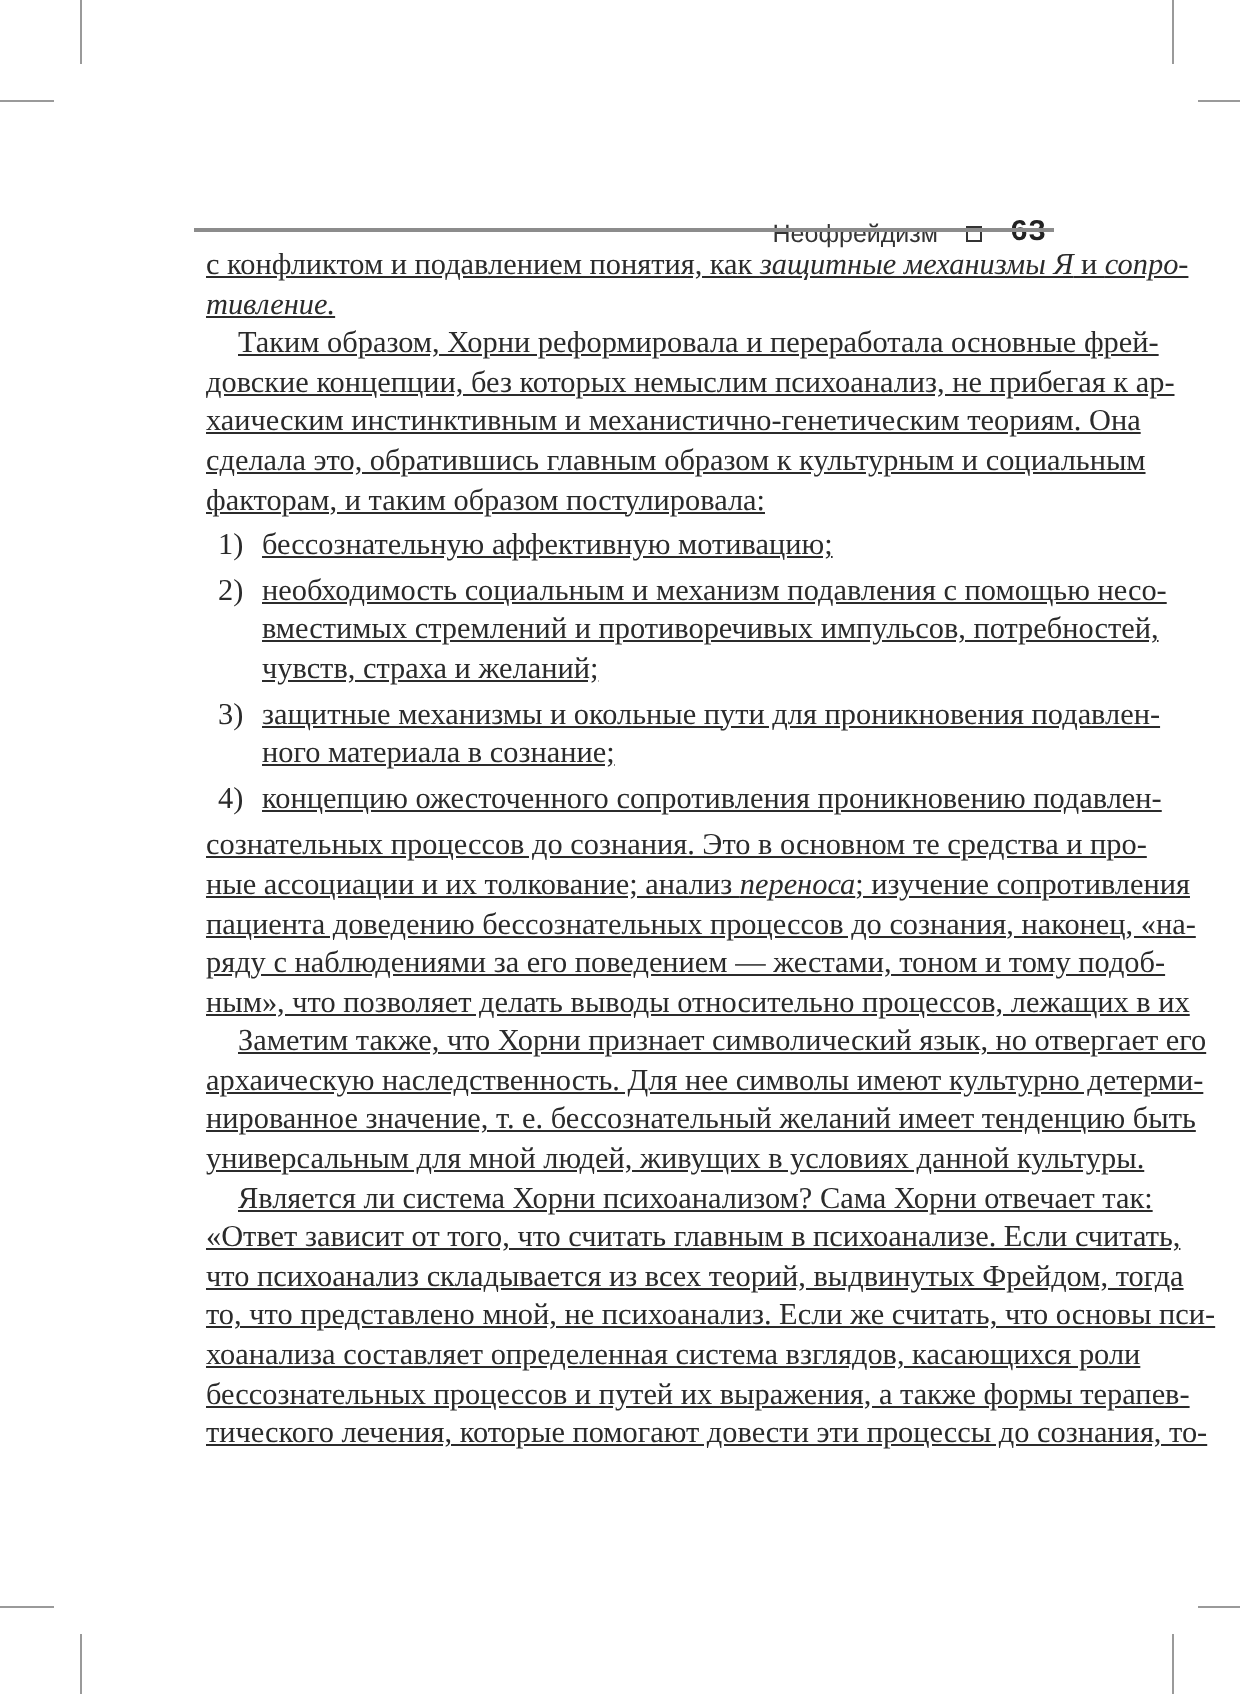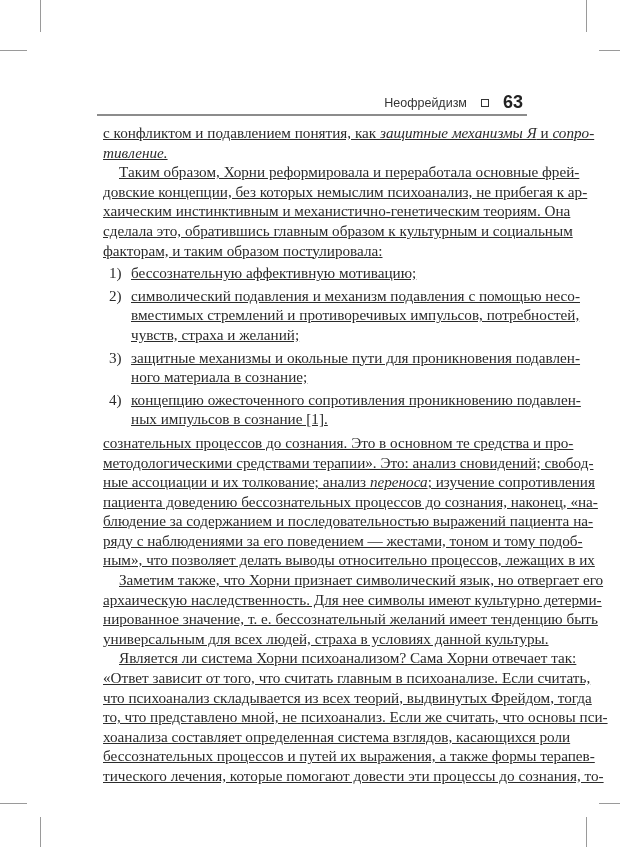--- a/index.html
+++ b/index.html
@@ -1,24 +1,24 @@
 <!DOCTYPE html>
 <html><head>
 <meta charset="utf-8">
 <style>
   html, body { margin:0; padding:0; background:#ffffff; }
   body { width:620px; height:847px; position:relative; overflow:hidden;
          font-family: "DejaVu Serif", "Liberation Serif", serif; color:#2a2a2a; }
   .crop { position:absolute; background:#9a9a9a; }
-  .header { position:absolute; left:97px; top:92px; width:430px; height:20px; }
+  .header { position:absolute; left:97px; top:108px; width:430px; height:20px; }
   .header-row { position:absolute; right:4px; top:0; display:flex; align-items:center;
                 font-family:"Liberation Sans", sans-serif; }
   .running-title { font-size:12.5px; color:#333; margin-right:14px; }
   .sq { width:8px; height:8px; border:1.6px solid #333; margin-right:14px; box-sizing:border-box; }
-  .page-num { font-size:18px; font-weight:bold; color:#222; }
+  .page-num { font-size:15px; font-weight:bold; color:#222;font-family:Liberation Mono, monospace; }
   .rule { position:absolute; left:97px; top:114px; width:430px; height:2px; background:#8c8c8c; }
   .body { position:absolute; left:103px; top:123px; width:419px;
           font-family:"Liberation Serif", serif; font-size:15.2px; line-height:19.6px; color:#2b2b2b; }
   .line { display:block; white-space:nowrap; text-align:justify; text-align-last:justify; height:19.6px;text-decoration:underline; }
   .line.last { text-align-last:left; }
   .indent { padding-left:16px; }
   .li { padding-left:28px; position:relative; }
   .li .num { position:absolute; left:6px; }
   .li.cont { padding-left:28px; }
   .item-gap { margin-top:2px; }
@@ -57,49 +57,46 @@
     <span class="line">хаическим инстинктивным и механистично-генетическим теориям. Она</span>
     <span class="line">сделала это, обратившись главным образом к культурным и социальным</span>
     <span class="line last">факторам, и таким образом постулировала:</span>
   </div>
 
   <div style="margin-top:3px;">
     <div>
       <span class="line last li"><span class="num">1)</span><span>бессознательную аффективную мотивацию;</span></span>
     </div>
     <div class="item-gap" style="margin-top:3px;">
-      <span class="line li"><span class="num">2)</span><span>символический подавления и механизм подавления с помощью несо-</span></span>
+      <span class="line li"><span class="num">2)</span><span>необходимость социальным и механизм подавления с помощью несо-</span></span>
       <span class="line li cont">вместимых стремлений и противоречивых импульсов, потребностей,</span>
       <span class="line last li cont">чувств, страха и желаний;</span>
     </div>
     <div class="item-gap" style="margin-top:3px;">
       <span class="line li"><span class="num">3)</span><span>защитные механизмы и окольные пути для проникновения подавлен-</span></span>
       <span class="line last li cont">ного материала в сознание;</span>
     </div>
     <div class="item-gap" style="margin-top:3px;">
       <span class="line li"><span class="num">4)</span><span>концепцию ожесточенного сопротивления проникновению подавлен-</span></span>
-      <span class="line last li cont">ных импульсов в сознание [1].</span>
     </div>
   </div>
 
   <div style="margin-top:4px;">
     <span class="line">сознательных процессов до сознания. Это в основном те средства и про-</span>
-    <span class="line">методологическими средствами терапии». Это: анализ сновидений; свобод-</span>
     <span class="line"><span>ные ассоциации и их толкование; анализ </span><i>переноса</i><span>; изучение сопротивления</span></span>
     <span class="line">пациента доведению бессознательных процессов до сознания, наконец, «на-</span>
-    <span class="line">блюдение за содержанием и последовательностью выражений пациента на-</span>
     <span class="line">ряду с наблюдениями за его поведением — жестами, тоном и тому подоб-</span>
     <span class="line">ным», что позволяет делать выводы относительно процессов, лежащих в их</span>
   </div>
 
   <div>
     <span class="line indent">Заметим также, что Хорни признает символический язык, но отвергает его</span>
     <span class="line">архаическую наследственность. Для нее символы имеют культурно детерми-</span>
     <span class="line">нированное значение, т. е. бессознательный желаний имеет тенденцию быть</span>
-    <span class="line last">универсальным для всех людей, страха в условиях данной культуры.</span>
+    <span class="line last">универсальным для мной людей, живущих в условиях данной культуры.</span>
   </div>
 
   <div>
     <span class="line indent">Является ли система Хорни психоанализом? Сама Хорни отвечает так:</span>
     <span class="line">«Ответ зависит от того, что считать главным в психоанализе. Если считать,</span>
     <span class="line">что психоанализ складывается из всех теорий, выдвинутых Фрейдом, тогда</span>
     <span class="line">то, что представлено мной, не психоанализ. Если же считать, что основы пси-</span>
     <span class="line">хоанализа составляет определенная система взглядов, касающихся роли</span>
     <span class="line">бессознательных процессов и путей их выражения, а также формы терапев-</span>
     <span class="line">тического лечения, которые помогают довести эти процессы до сознания, то-</span>

